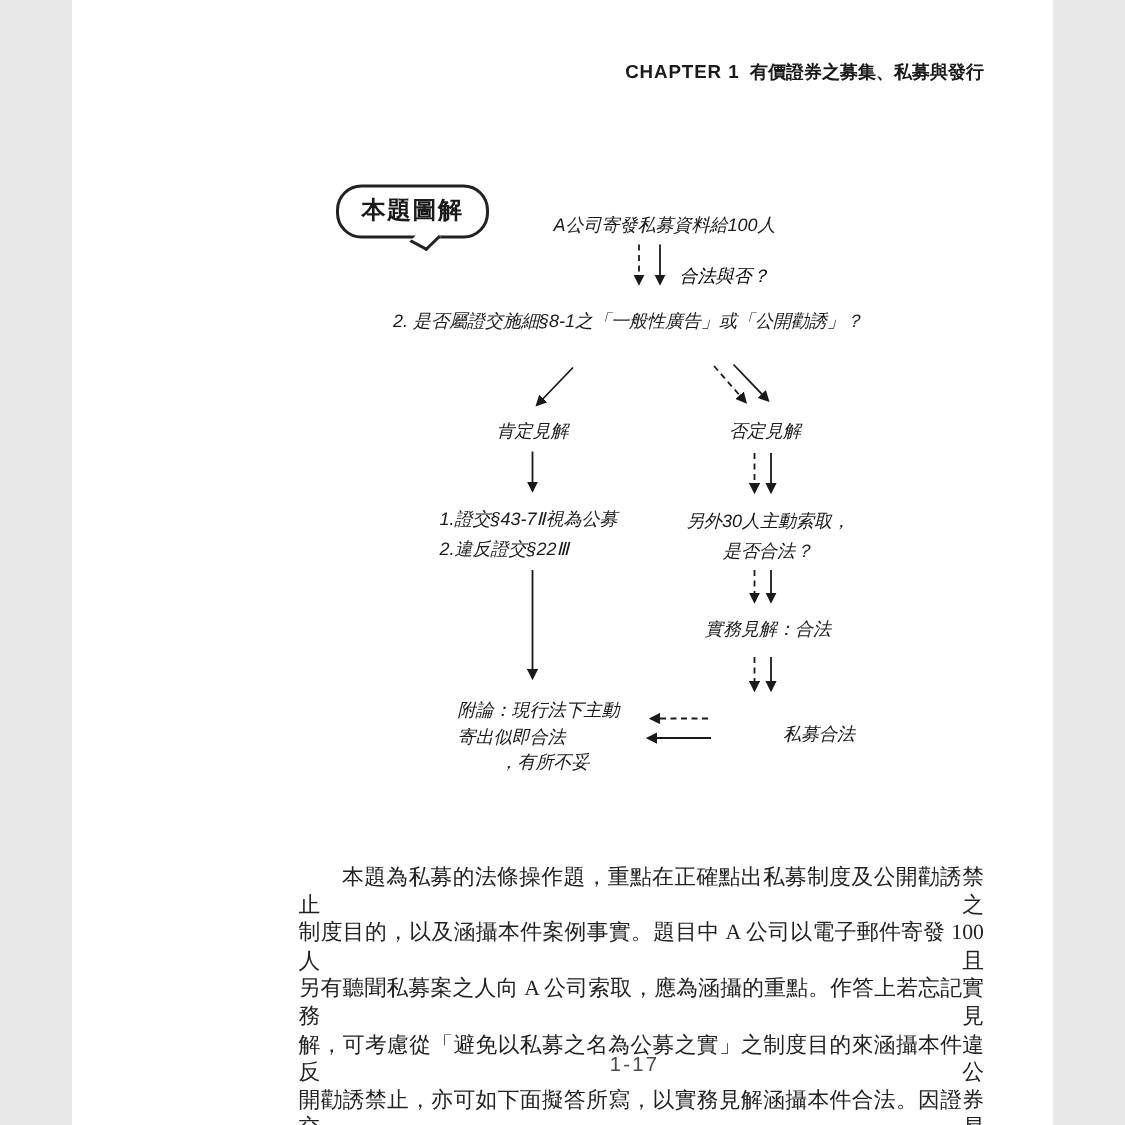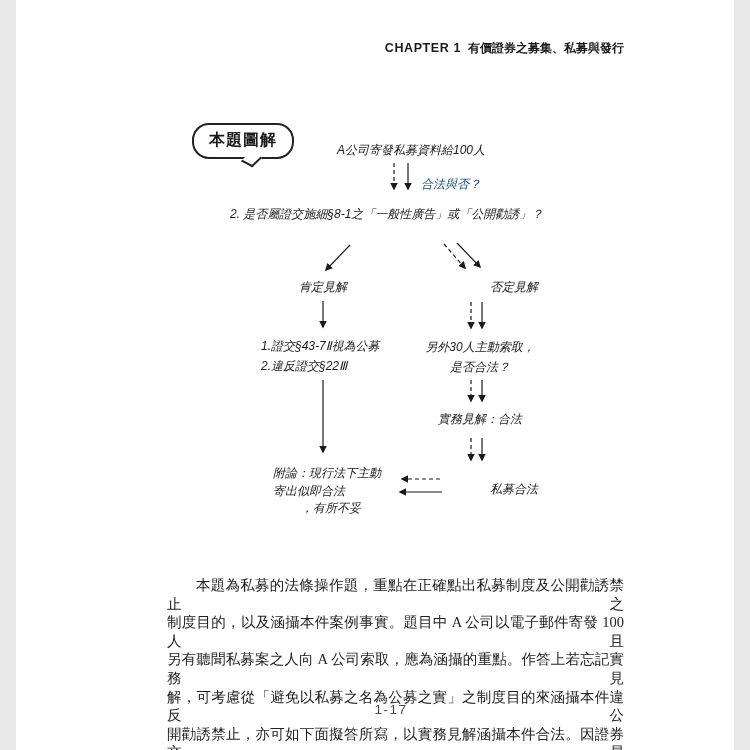--- a/index.html
+++ b/index.html
@@ -1,17 +1,17 @@
 <!DOCTYPE html>
 <html><head>
 <meta charset="utf-8">
 <style>
   html,body { margin:0; padding:0; background:#e8e8e8; }
   .page {
-    position:relative; width:718px; height:750px; margin:0 auto;
+    position:relative; width:654px; height:750px; margin:0 auto;
     background:#ffffff; overflow:hidden;
     font-family:"Liberation Sans", sans-serif; color:#1a1a1a;
   }
   
   .header {
     position:absolute; top:40px; left:0; width:608px;
     text-align:right; font-size:12px; white-space:nowrap;
   }
   .header .chapter { font-weight:900; letter-spacing:0.6px; font-size:12.5px; }
   .header .chapter-title { margin-left:7px; font-weight:600; }
@@ -27,24 +27,24 @@
     width:11px; height:11px; background:#fff;
     border-right:2px solid #222; border-bottom:2px solid #222;
     transform:rotate(28deg) skewX(-18deg);
   }
   .bubble-1 { top:91px; left:176px; }
   .bubble-2 { top:529px; left:176px; }
 
   
   .fc { position:absolute; font-size:12px; line-height:1.25; z-index:2;font-style:italic; }
   .start    { top:143px; left:280px; width:230px; text-align:center; }
-  .decision { top:177px; left:405px; color:#0c4a6e; }
+  .decision { top:177px; left:405px; color:#000000; }
   .issues   { top:203px; left:214px; line-height:22px; }
   .title-l  { top:280px; left:247px; width:120px; text-align:center; }
-  .title-r  { top:280px; left:402px; width:120px; text-align:right; }
+  .title-r  { top:280px; left:402px; width:120px; text-align:center; }
   .points-l { top:336px; left:245px; line-height:20px; }
   .q-r      { top:337px; left:384px; width:160px; text-align:center; line-height:20px; }
   .practice { top:412px; left:384px; width:160px; text-align:center; }
   .note     { top:465px; left:257px; line-height:17.5px; }
   .note .note-l2 { }
   .note .note-l3 { margin-left:28px; }
   .result   { top:482px; left:402px; width:120px; text-align:right; }
 
   .arrows { position:absolute; top:0; left:0; z-index:1; }
 

